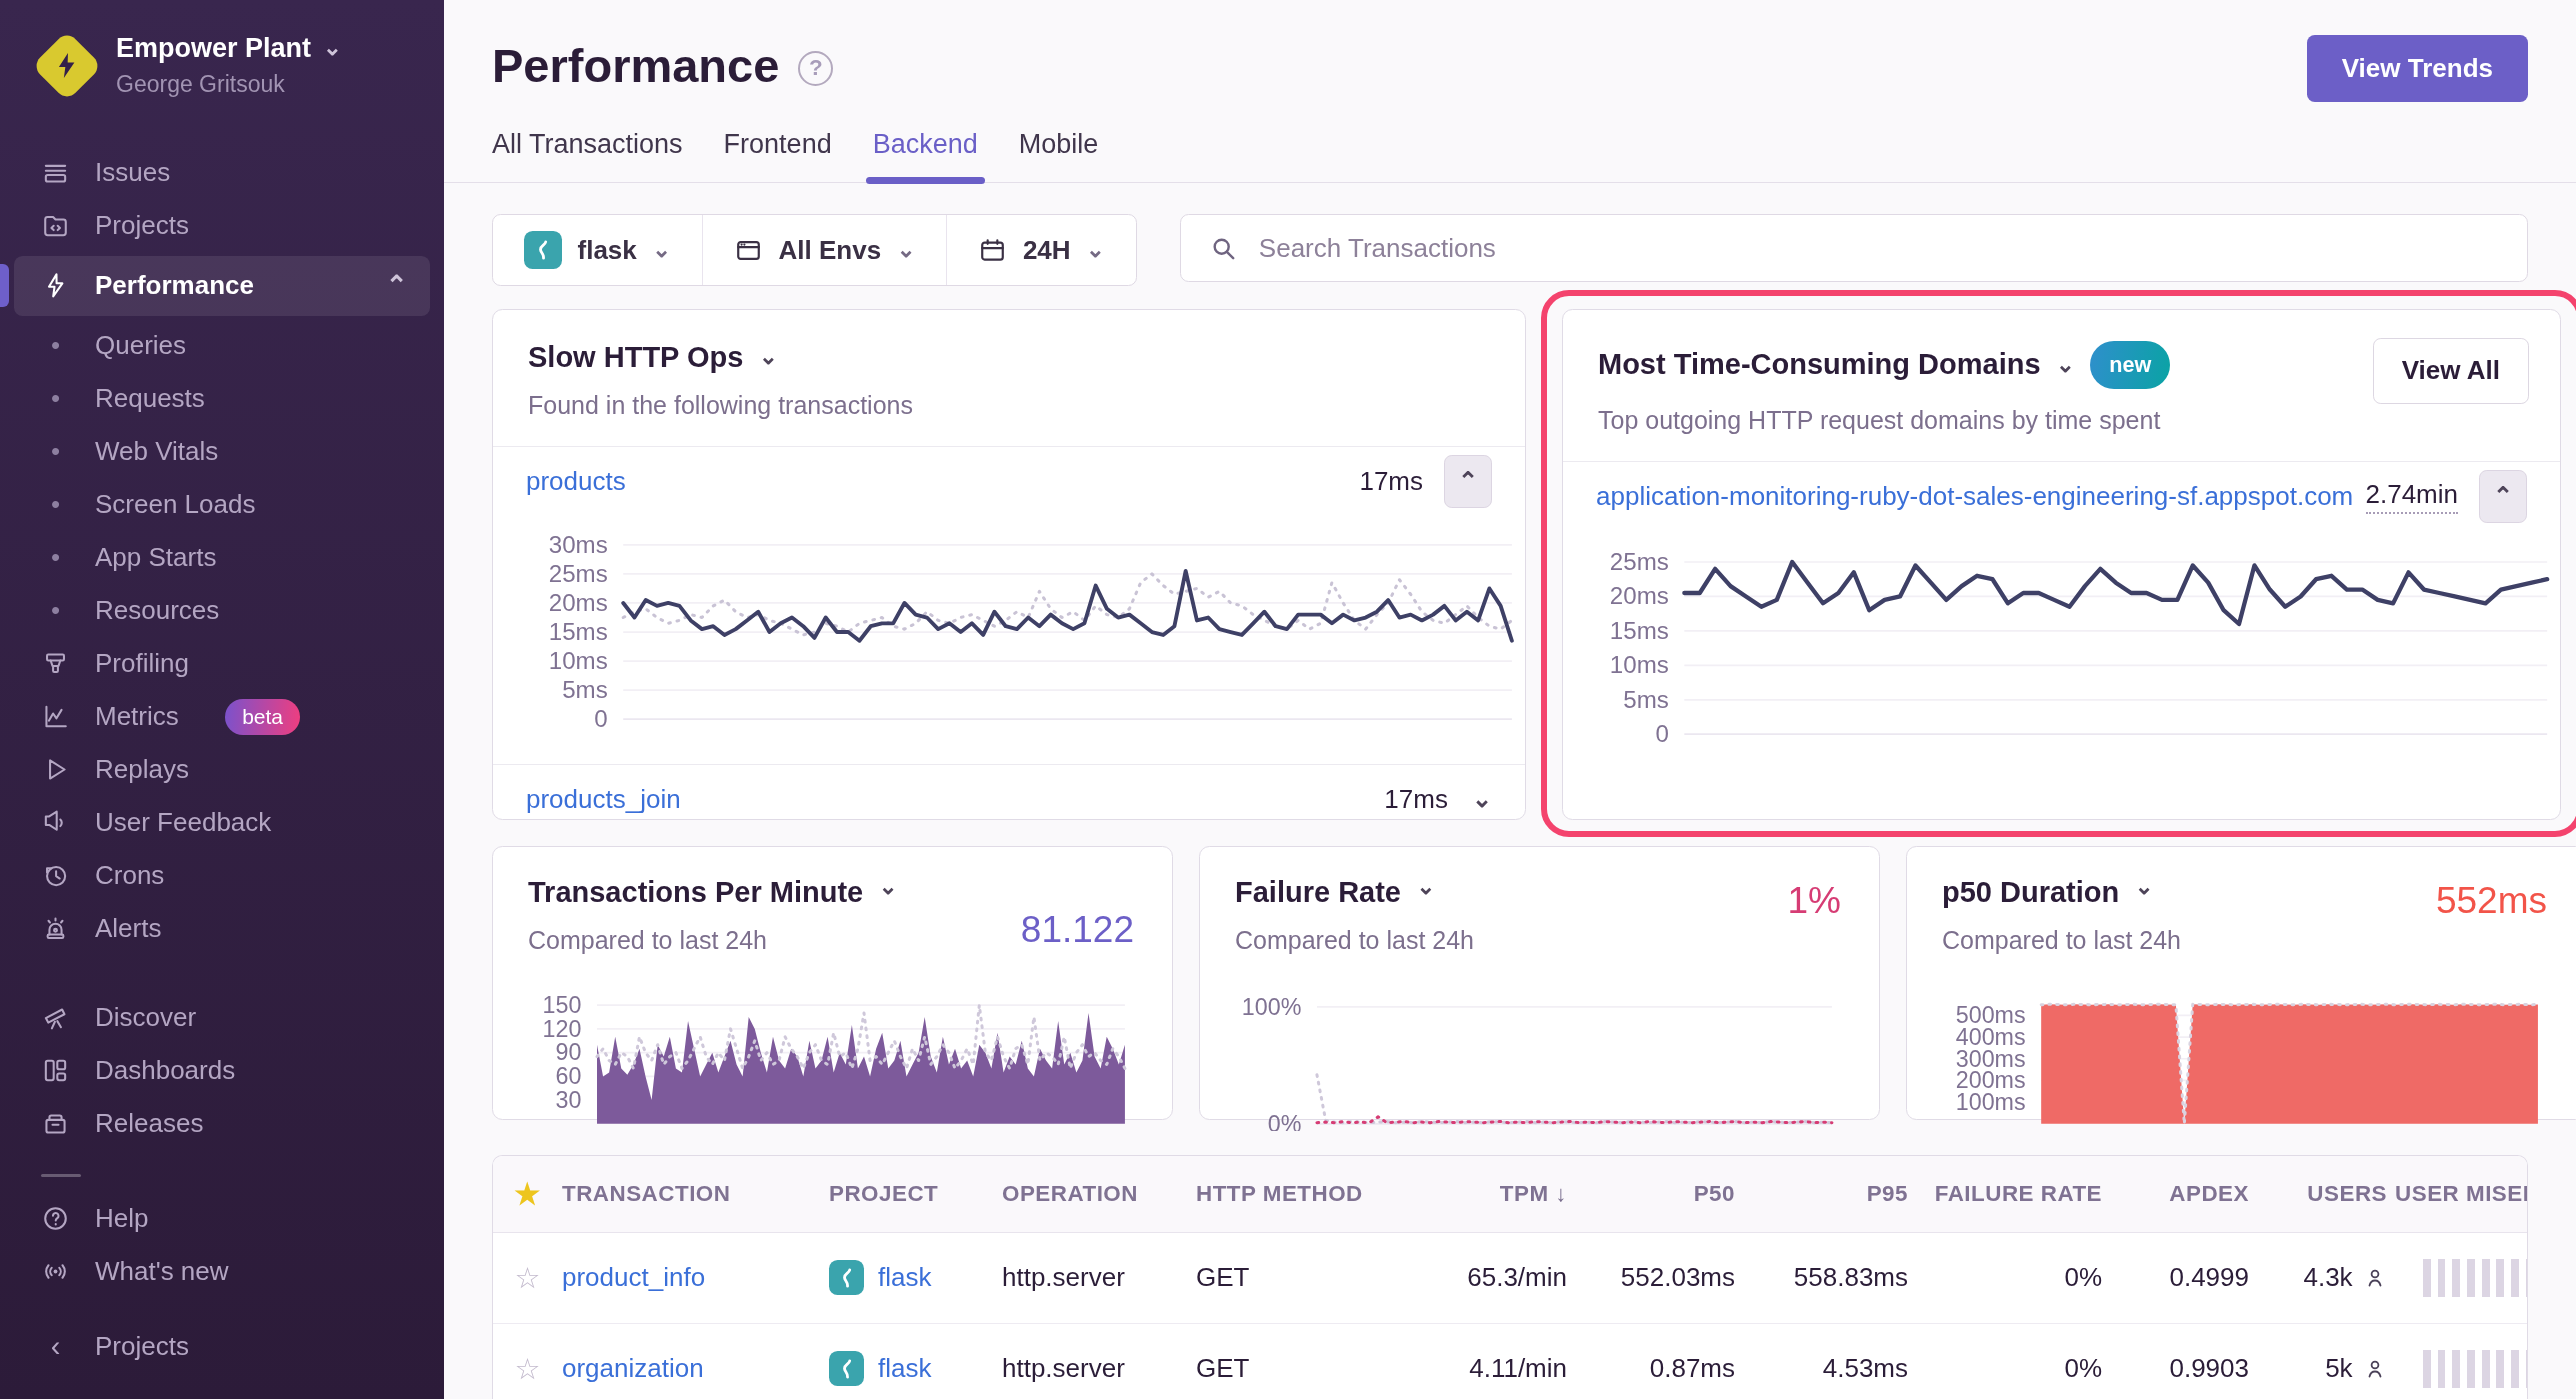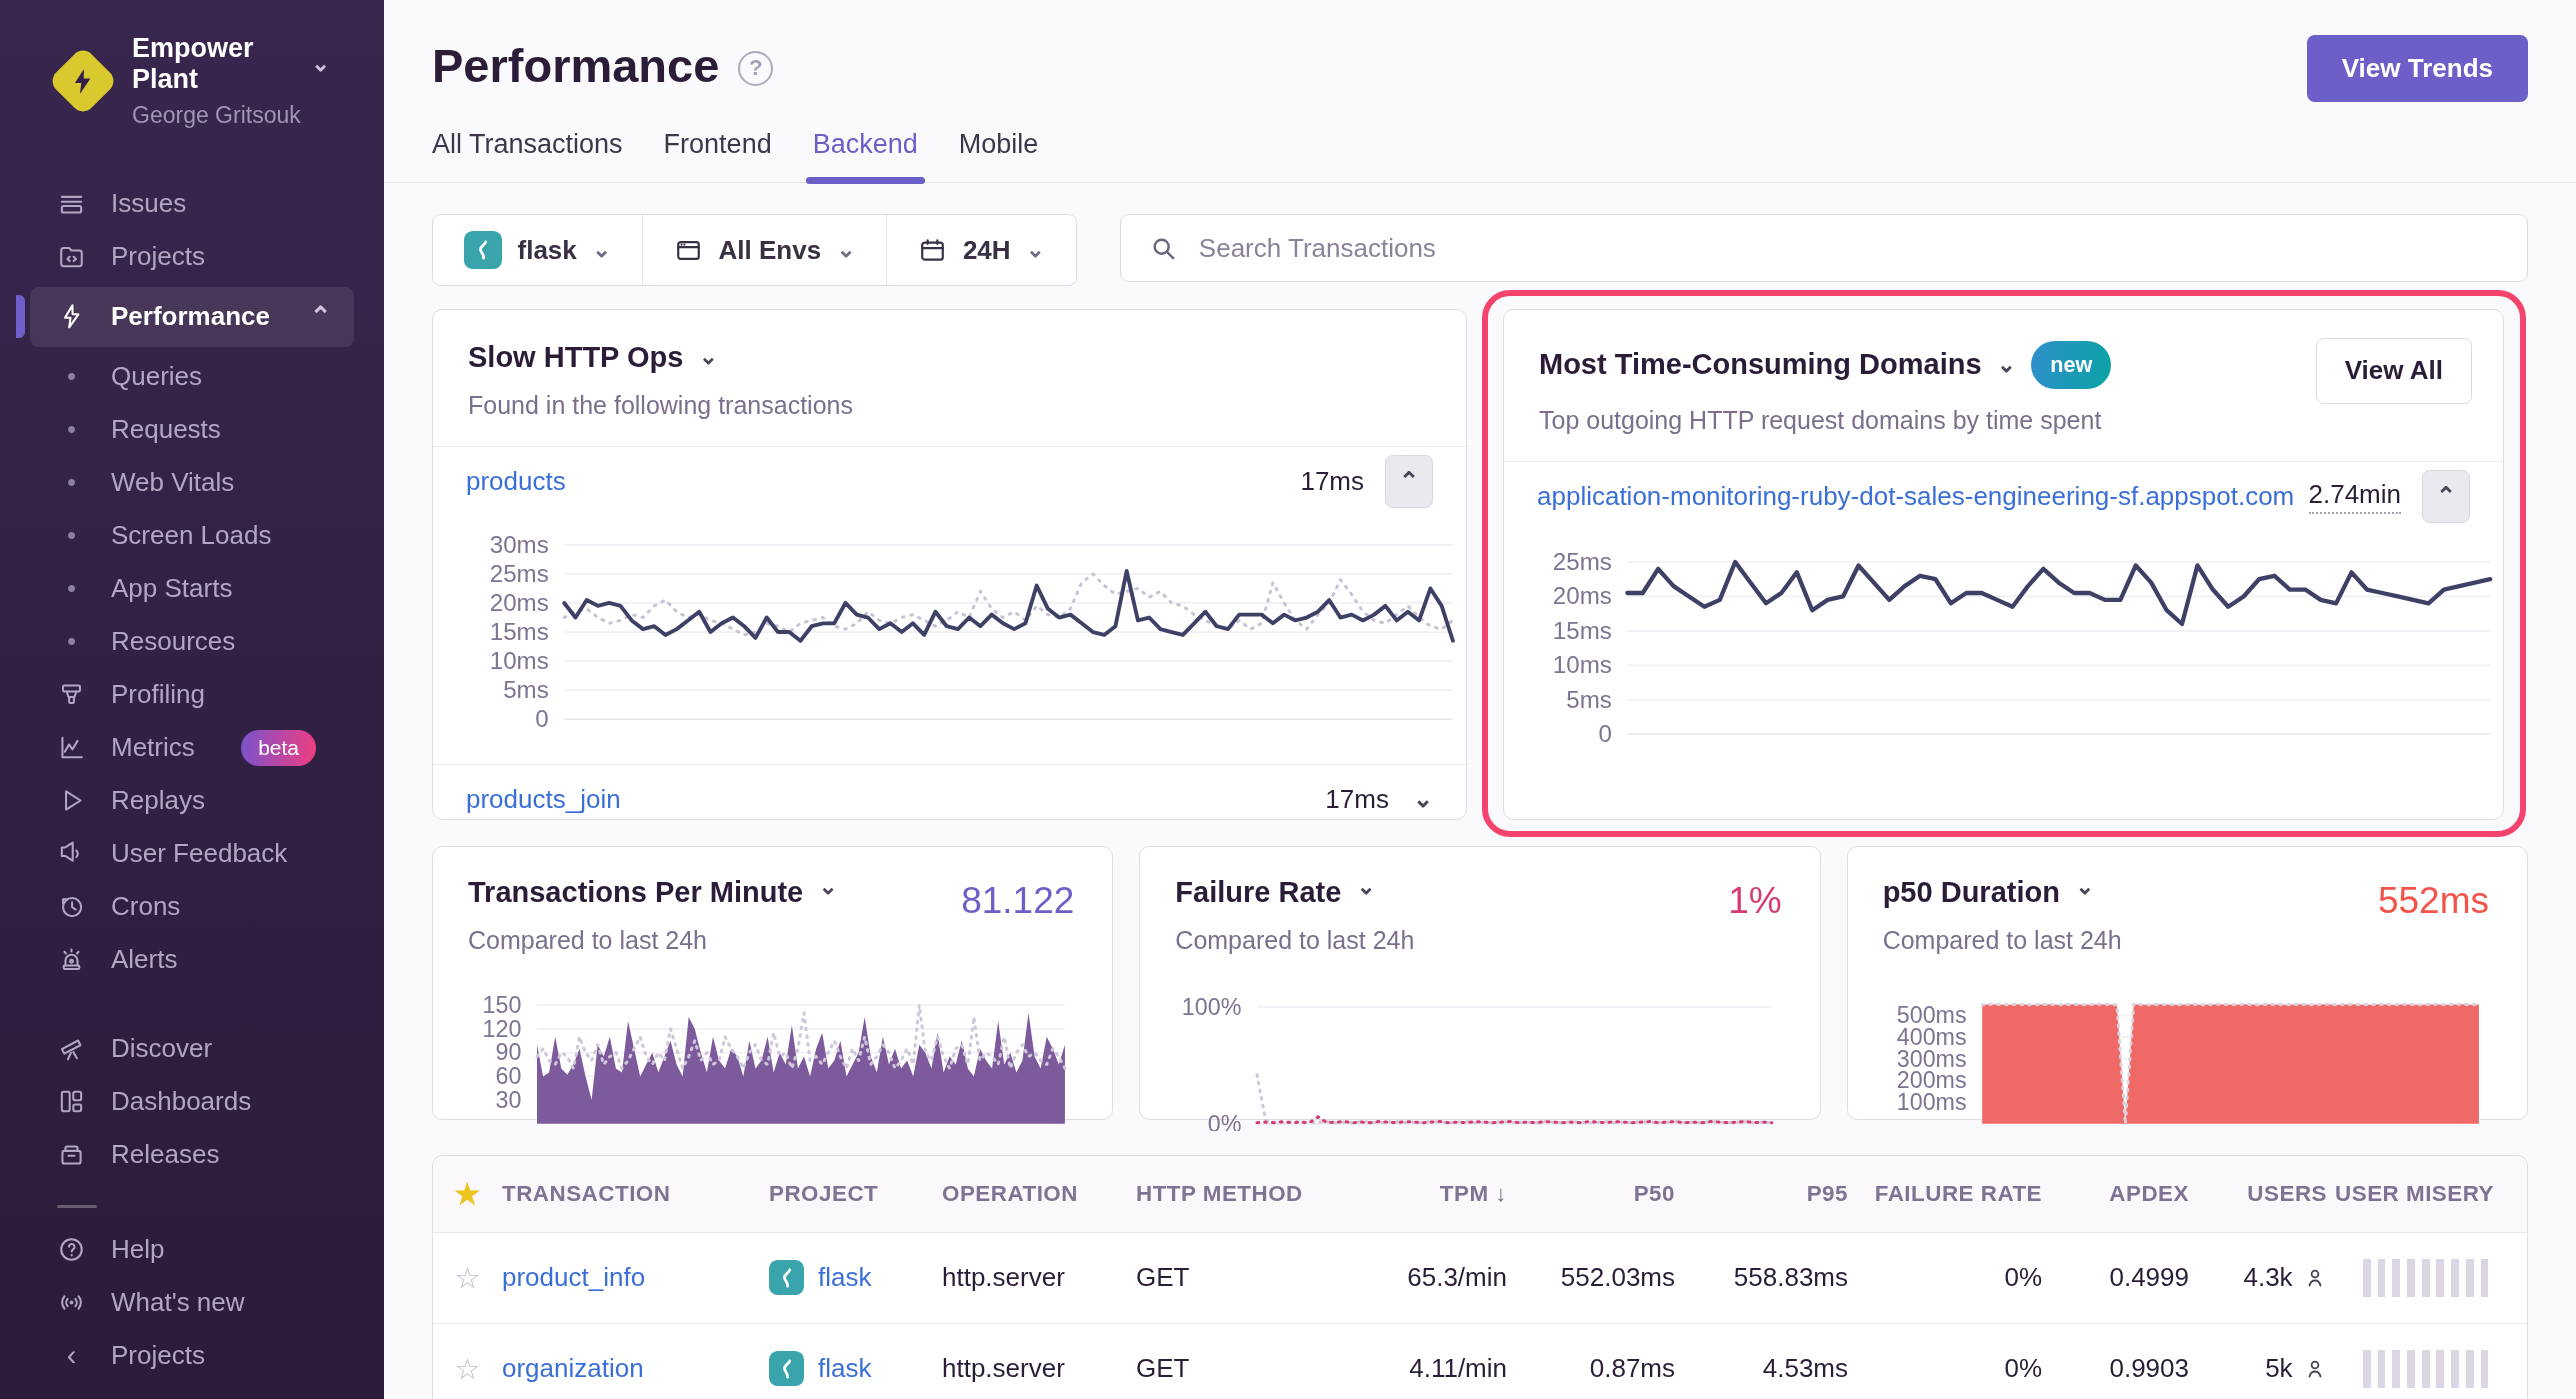--- a/index.html
+++ b/index.html
@@ -1,21 +1,21 @@
 <!DOCTYPE html>
 <html style="font-size:14px"><head>
 <meta charset="utf-8">
 <style>
   * { box-sizing: border-box; margin: 0; padding: 0; }
   html,body { width:2576px; height:1399px; overflow:hidden; }
   body { font-family:"Liberation Sans", sans-serif; background:#faf9fb; display:flex; color:#2b1d38; }
 
   
-  .sidebar { width:384px; height:100%; flex:none; background:linear-gradient(180deg,#39264e 0%, #2c1b39 100%);
-             color:#b4a6c3; padding:33px 16px 26px; display:flex; flex-direction:column; }
+  .sidebar { width:444px; height:100%; flex:none; background:linear-gradient(180deg,#39264e 0%, #2c1b39 100%);
+             color:#b4a6c3; padding:33px 0 26px; display:flex; flex-direction:column; }
   .org { display:flex; align-items:center; gap:21px; padding:0 38px; }
   .logo { width:57px; height:57px; position:relative; flex:none; }
   .logo .diamond { position:absolute; inset:3.5px; background:#d9c92f; border-radius:12px; transform:rotate(45deg); }
   .logo svg { position:absolute; inset:0; margin:auto; }
   .org-name { font-size:27px; font-weight:700; color:#ffffff; display:flex; align-items:center; gap:12px; }
   .org-sub { font-size:23px; color:#a294b3; margin-top:7px; }
   .chev { font-weight:700; color:#cfc4da; font-size:22.4px; line-height:1; }
 
   .nav { margin-top:48px; display:flex; flex-direction:column; flex:1; }
   .item { height:53px; display:flex; align-items:center; gap:24px; padding-left:40px; font-size:26px; position:relative; }
@@ -84,21 +84,21 @@
 
   .chart { width:100%; display:block; }
   .chart-big { height:248px;text-align:right; }
 
   .metric-row { display:flex; gap:26px; margin-top:26px; }
   .metric-card { flex:1; height:274px; padding:29px 35px 0; position:relative; }
   .metric-title { font-size:29px; font-weight:700; color:#2b1d38; display:flex; align-items:flex-start; gap:15.5px; }
   .metric-title .chev { color:#4e4459; }
   .metric-sub { margin-top:17px; font-size:25px; color:#7c6f8d; }
   .metric-value { position:absolute; top:33px; right:38px; font-size:37px; }
-  .v-purple { color:#6c5fc7; } .v-pink { color:#d63c74; } .v-red { color:#f25449; }
+  .v-purple { color:#6c5fc7;margin-top:29px; } .v-pink { color:#d63c74; } .v-red { color:#f25449; }
   .metric-chart { height:154px; margin-top:22.4px; }
 
   .table-card { margin-top:35px; background:#fff; border:1.7px solid #e0dbe6; border-bottom:none; border-radius:10.4px 10.4px 0 0; overflow:hidden; }
   table { width:100%; border-collapse:collapse; font-size:26px; table-layout:fixed; }
   thead th { background:#faf8fb; color:#7f7292; font-size:22.4px; font-weight:700; letter-spacing:0.5px; padding:21px 0;
              border-bottom:1.7px solid #e8e4ed; text-align:right; }
   thead th.l { text-align:left; }
   tbody td { padding:26px 0; border-bottom:1.7px solid #eeebf2; color:#2b1d38; text-align:right; }
   tbody td.l { text-align:left; }
   .star-h { color:#edc51e; font-size:29px; text-align:center !important; }

